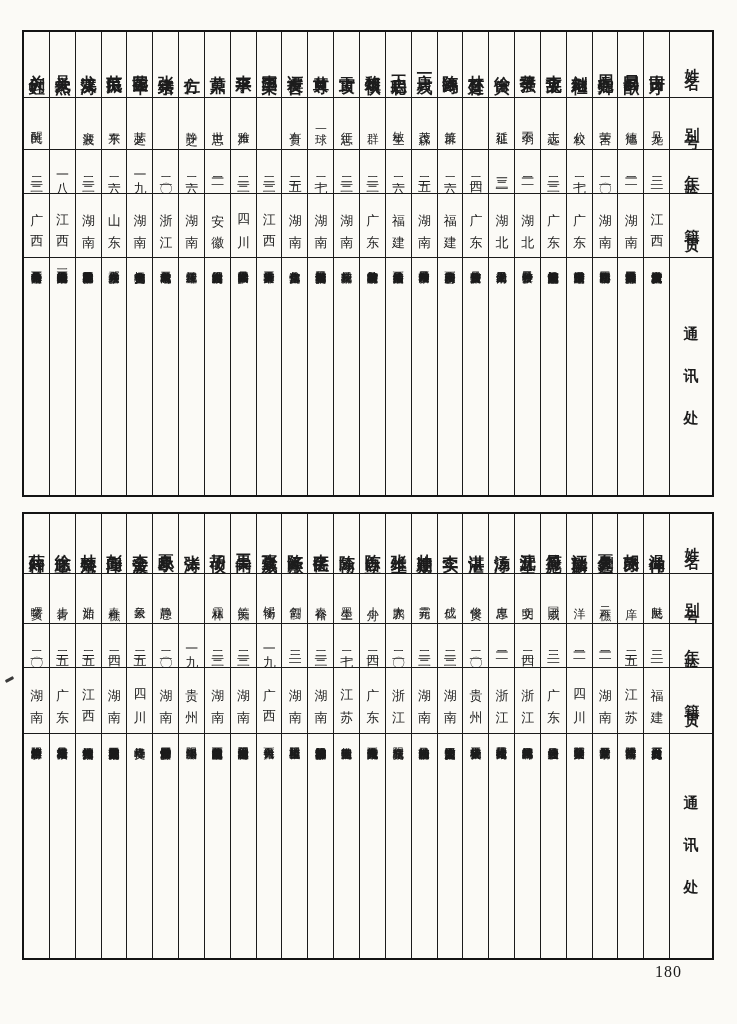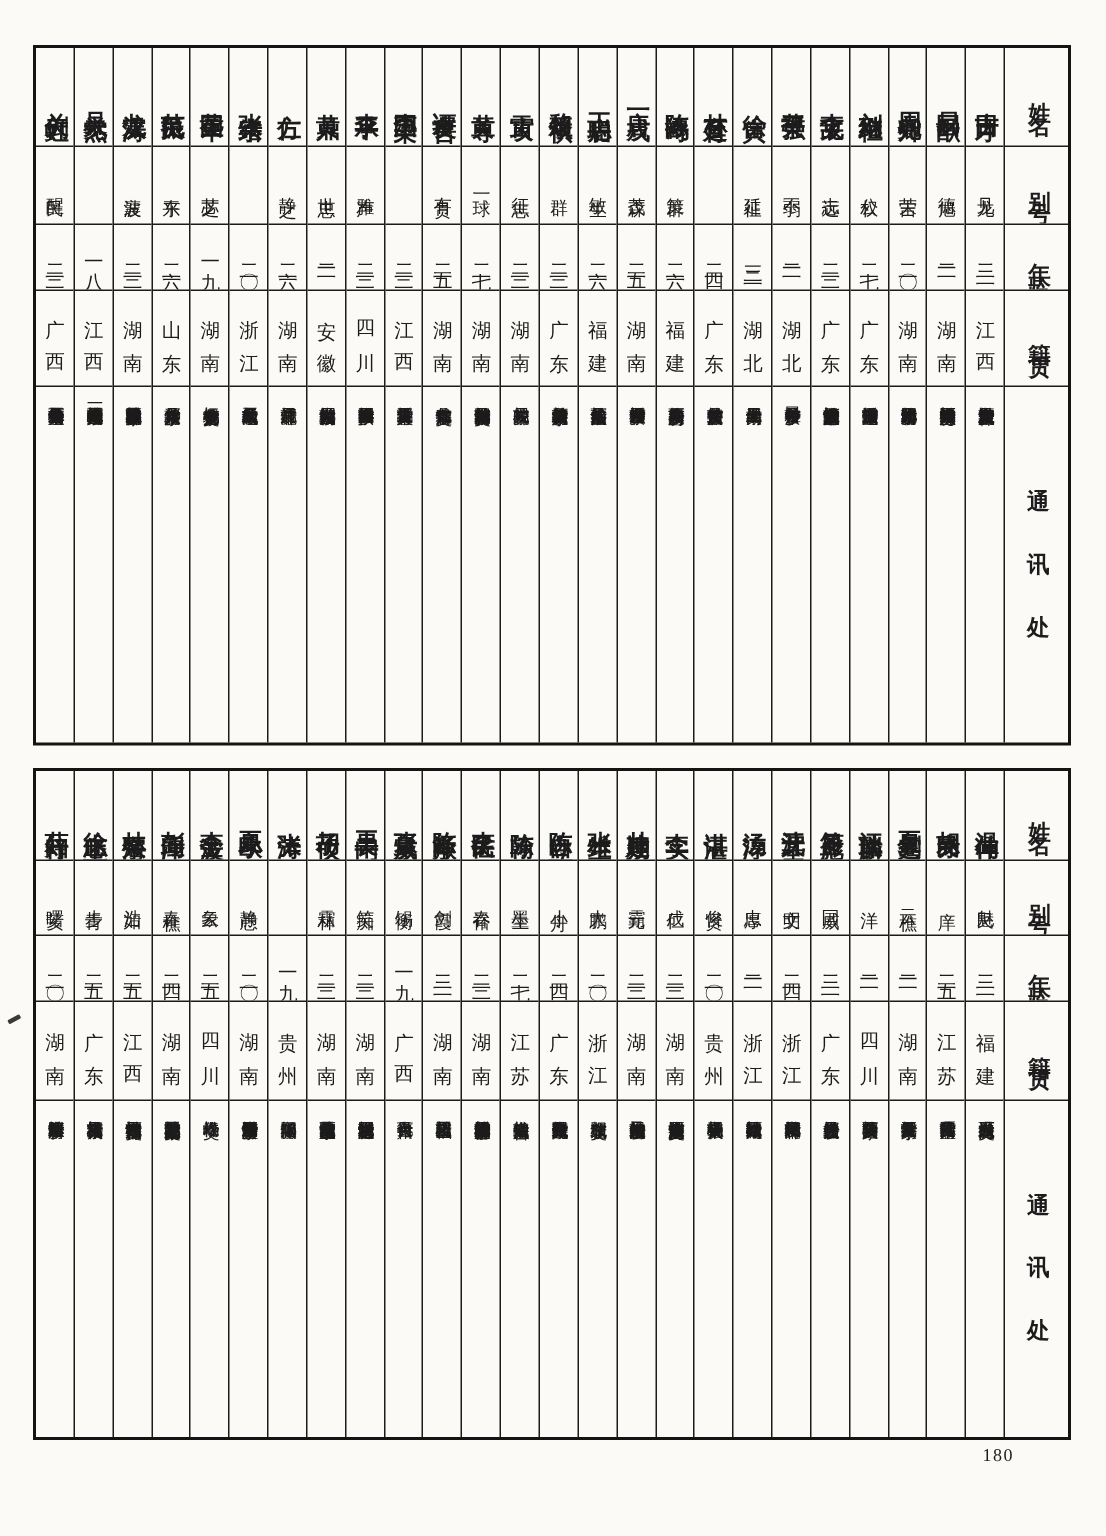--- a/index.html
+++ b/index.html
@@ -44,21 +44,21 @@
   .c-native .vtext { font-size:13px; letter-spacing:1.7em; }
   .c-addr .vtext   { font-size:11px; line-height:12px; max-height:calc(var(--h-addr) - 12px); }
   .header-col .c-name .vtext, .header-col .c-alias .vtext,
   .header-col .c-age .vtext, .header-col .c-native .vtext {
     font-size:15px; font-weight:bold; letter-spacing:0.55em;
   }
   .header-col .c-addr { align-items:center; padding-top:0; }
   .header-col .c-addr .vtext { font-size:15px; font-weight:bold; letter-spacing:2.8em; max-height:none; }
   .page-number {
     position:absolute; left:655px; top:963px;
-    font-size:12px; letter-spacing:1px; color:#1c1c1c;
+    font-size:16px; letter-spacing:1px; color:#1c1c1c;
   }
   .edge-mark {
     position:absolute; left:5px; top:678px; width:9px; height:3px;
     background:#3a3a3a; transform:rotate(-28deg); border-radius:1px;
   }
 </style>
 </head>
 <body>
 
 <div class="page">

